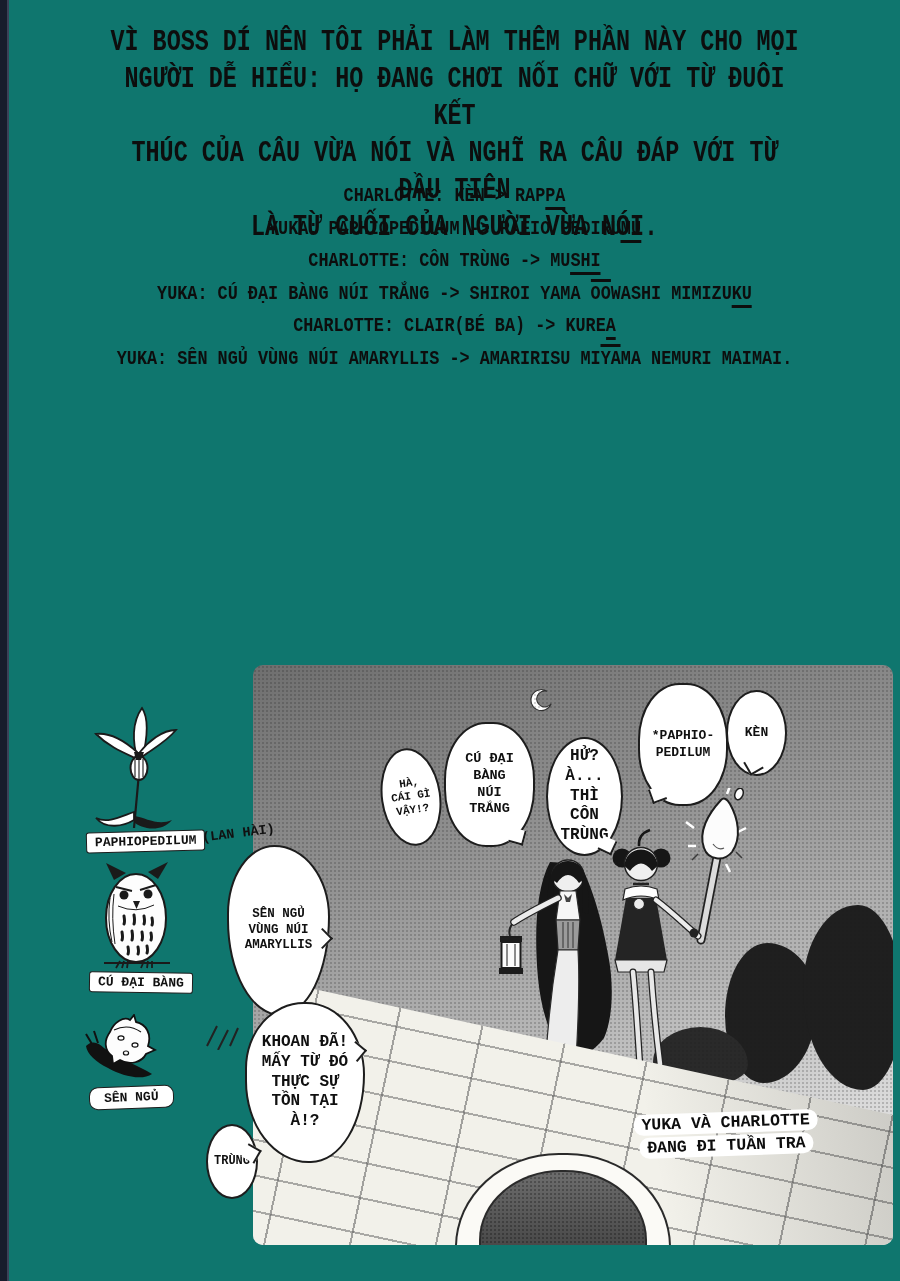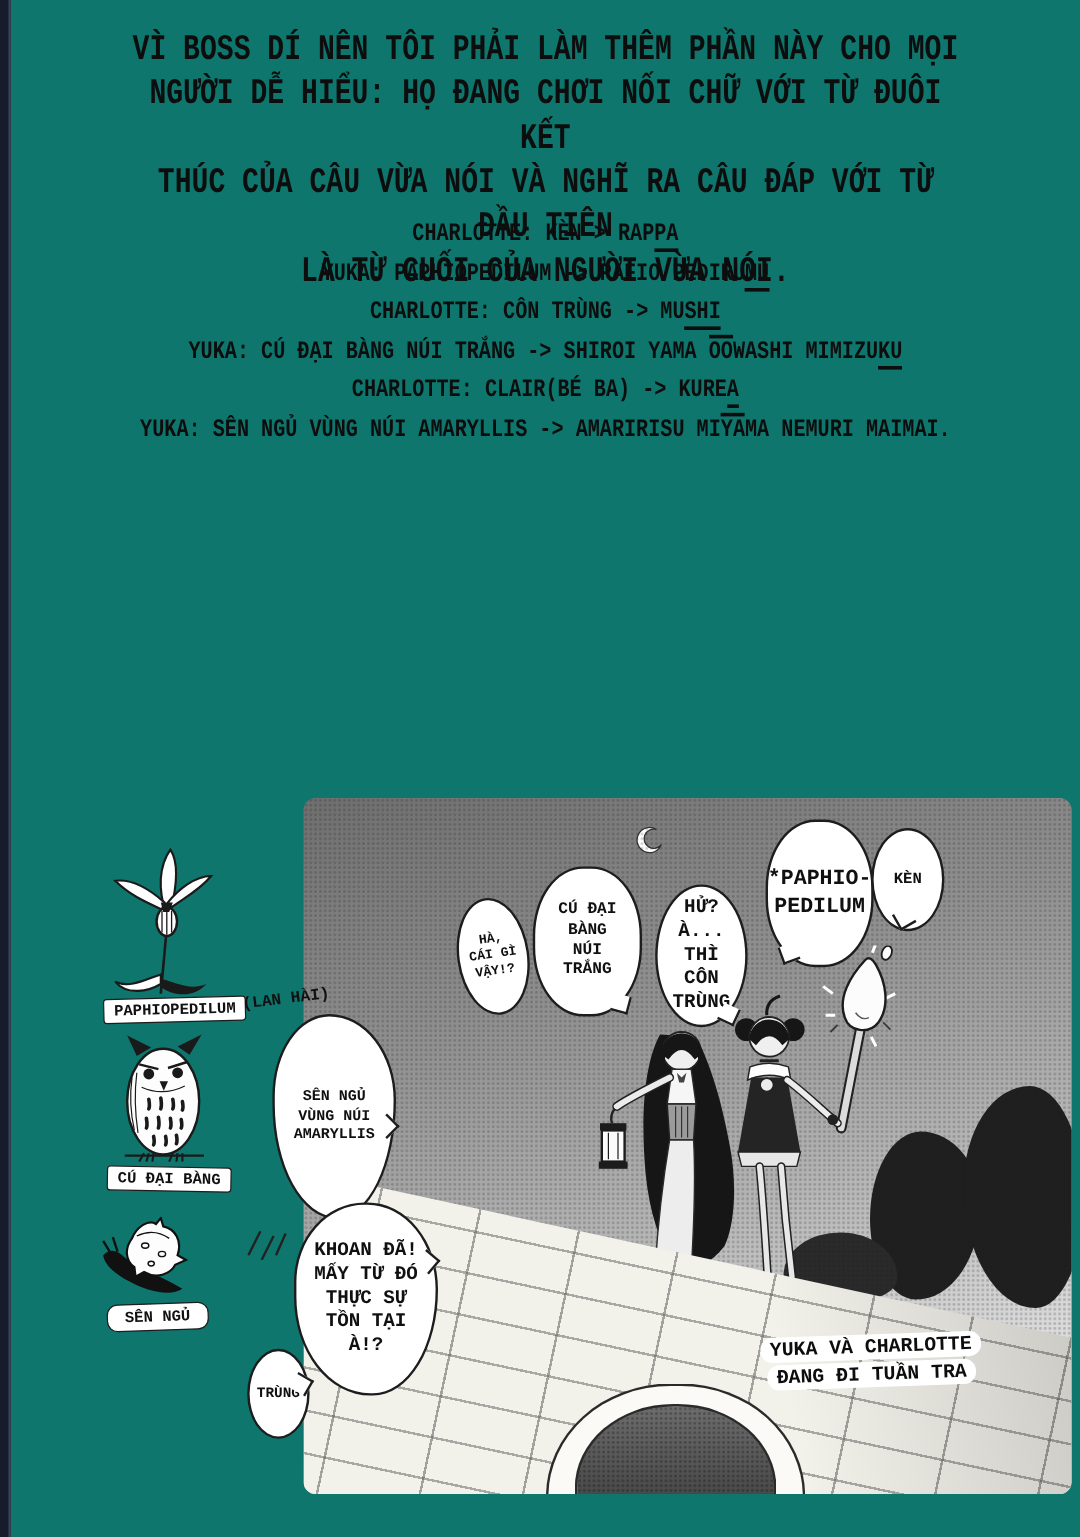--- a/index.html
+++ b/index.html
@@ -223,21 +223,21 @@
 TRẮNG</span>
     <div class="tail" style="left:64px;top:105px;transform:rotate(15deg);"></div>
   </div>
   <div class="bubble" style="left:546px;top:737px;width:73px;height:115px;font-size:16px;text-align:center;">
     <span>HỬ? À...
 THÌ
 CÔN
 TRÙNG</span>
     <div class="tail" style="left:52px;top:99px;transform:rotate(25deg);"></div>
   </div>
-  <div class="bubble" style="left:638px;top:683px;width:86px;height:119px;font-size:18px;border-radius:46%;">
+  <div class="bubble" style="left:638px;top:683px;width:86px;height:119px;font-size:13px;border-radius:46%;">
     <span>*PAPHIO-
 PEDILUM</span>
     <div class="tail" style="left:10px;top:102px;transform:rotate(70deg);"></div>
   </div>
   <div class="bubble" style="left:726px;top:690px;width:57px;height:82px;font-size:13px;">
     <span>KÈN</span>
     <div class="tail" style="left:18px;top:66px;transform:rotate(60deg);"></div>
   </div>
   <div class="bubble" style="left:227px;top:845px;width:99px;height:167px;font-size:12.5px;border-radius:46% 54% 48% 52%/40% 42% 58% 56%;">
     <span>SÊN NGỦ

